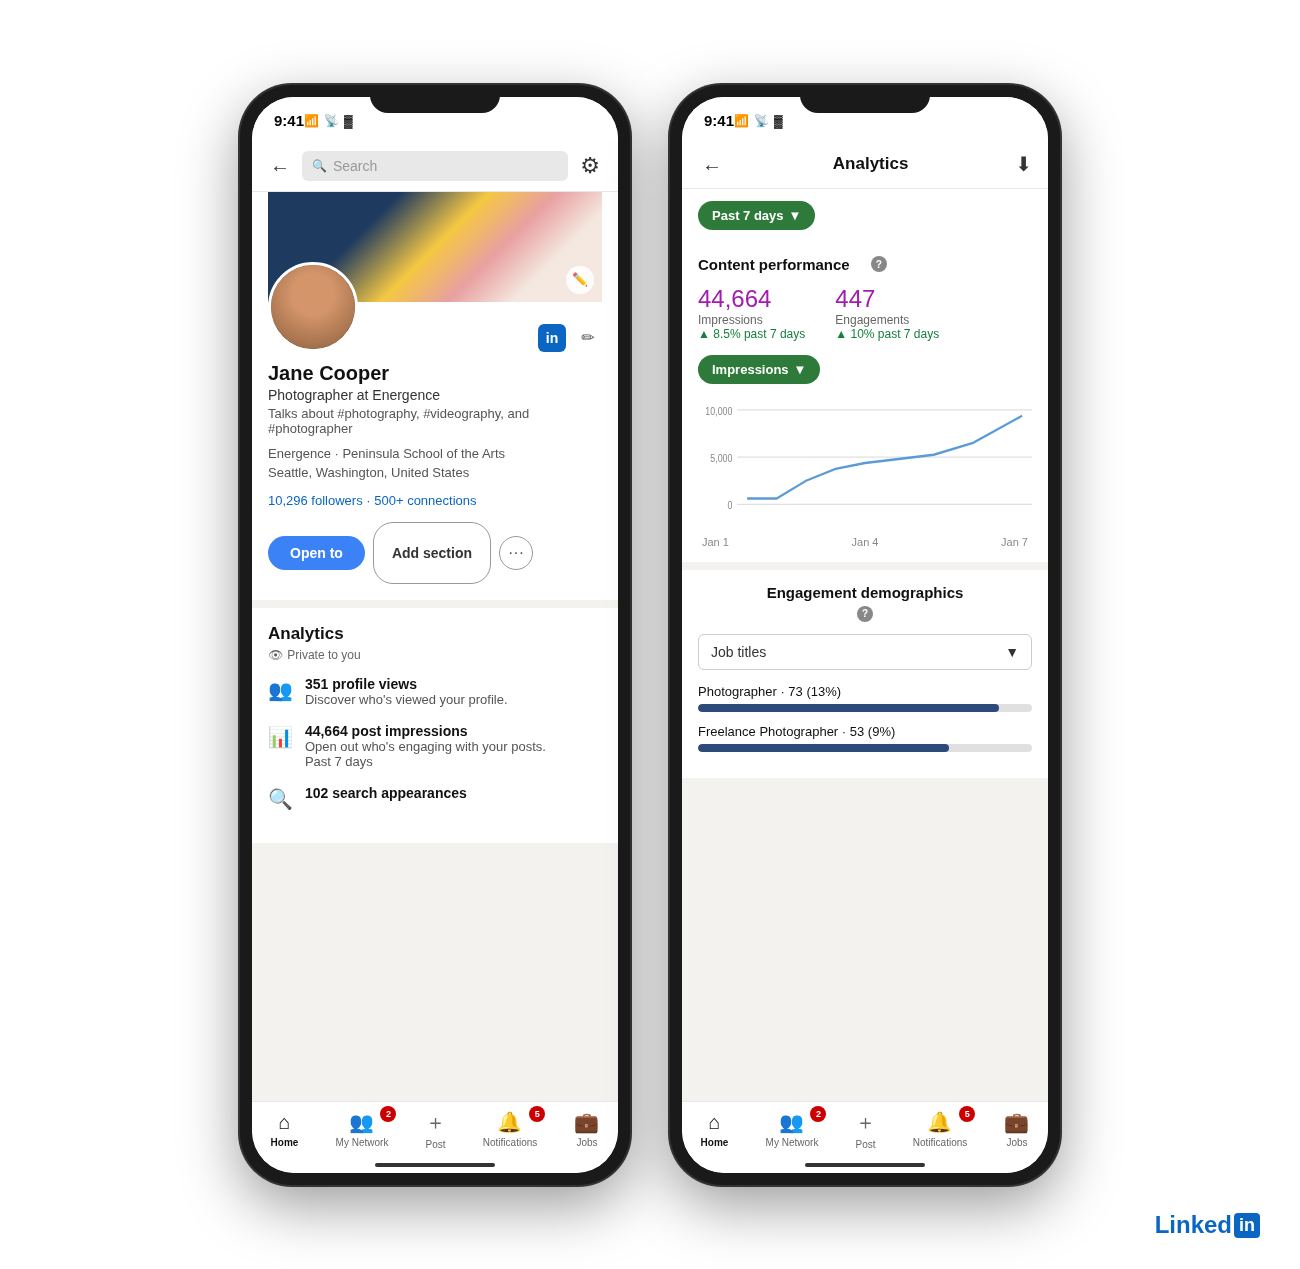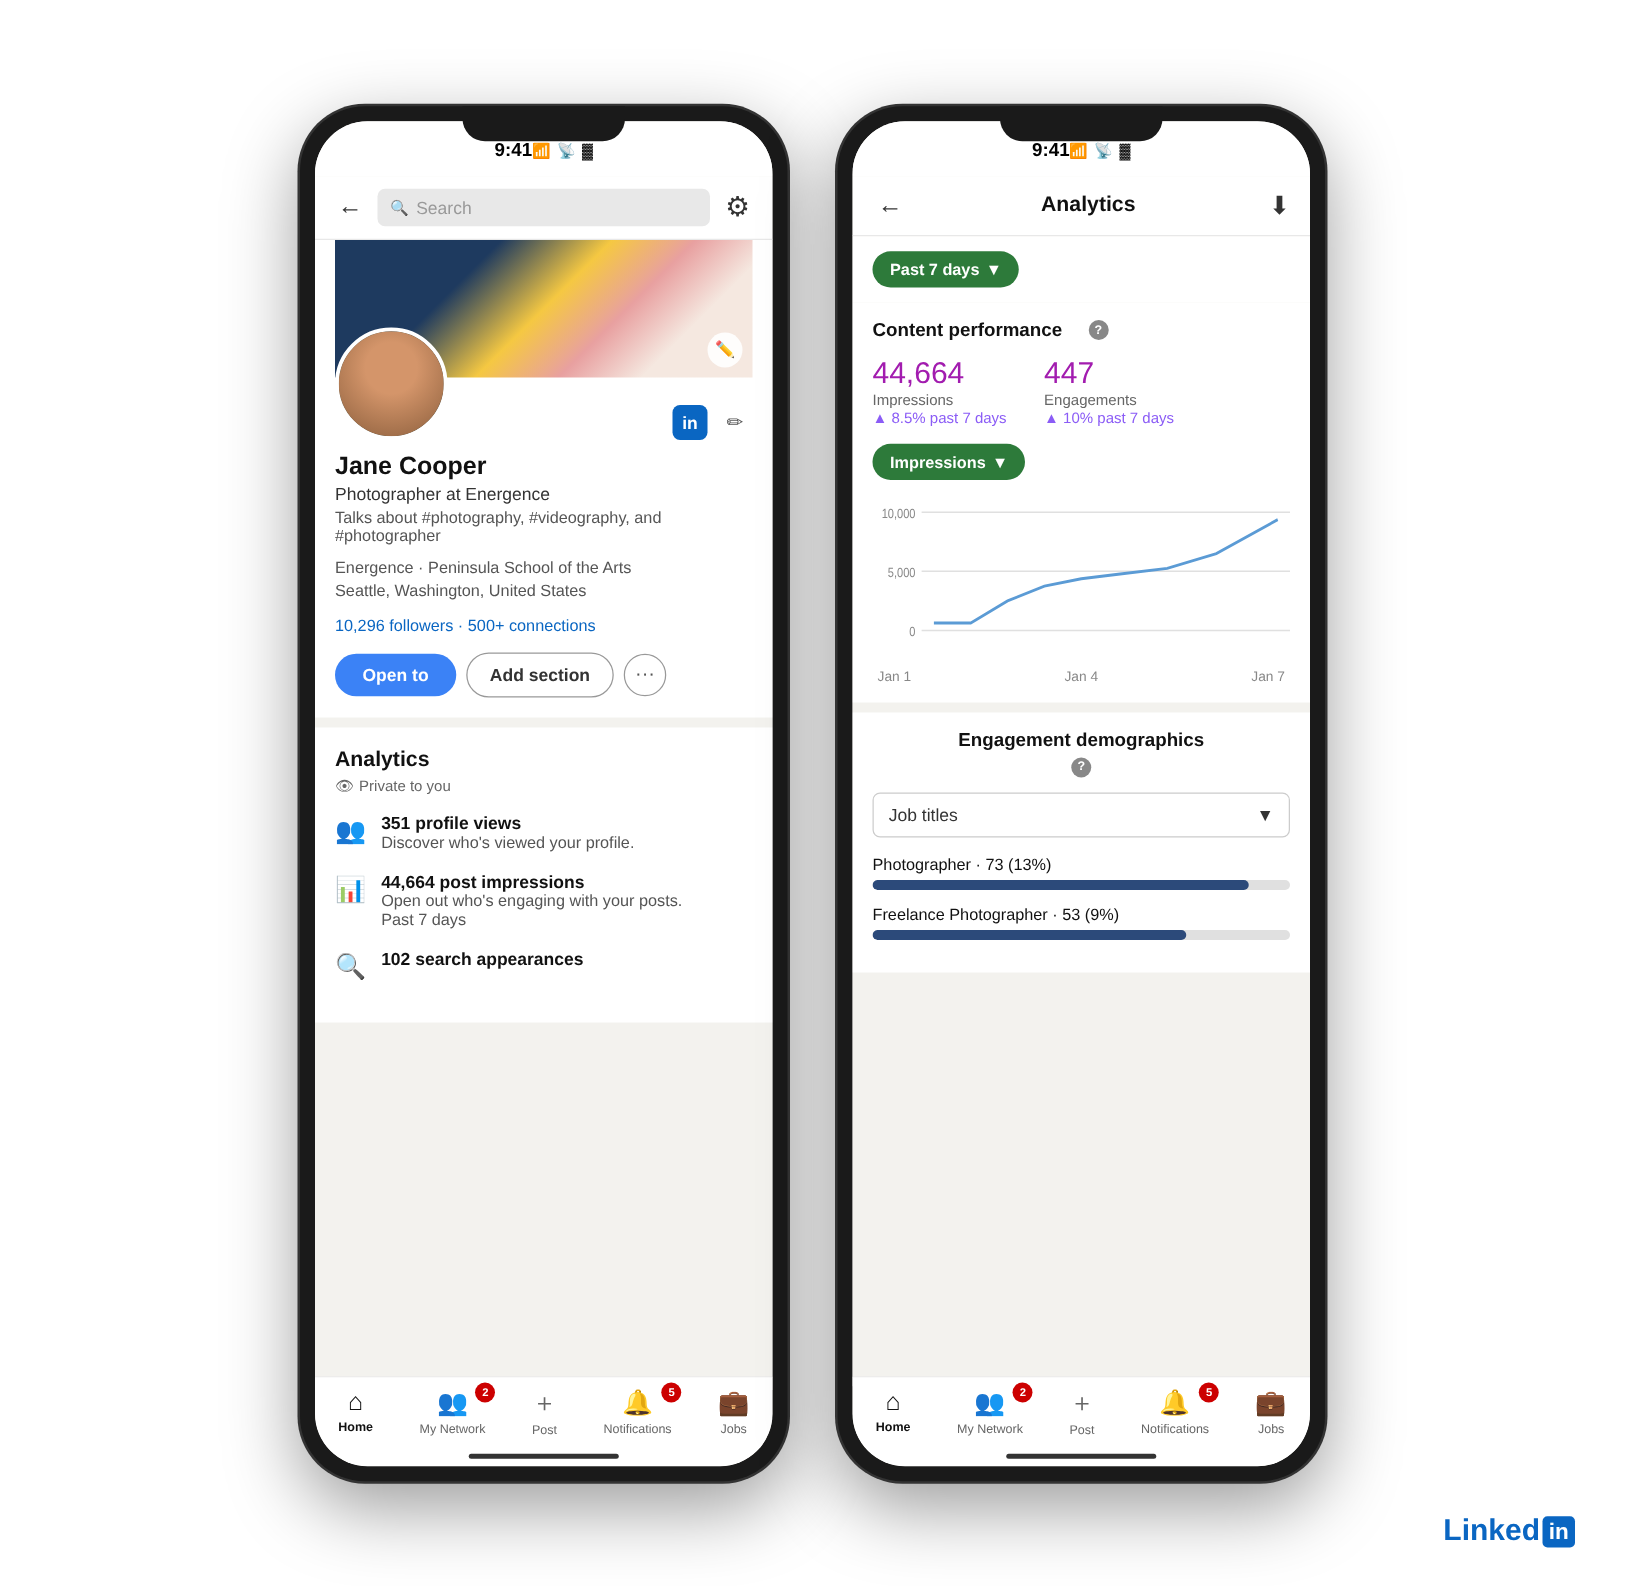--- a/index.html
+++ b/index.html
@@ -47,21 +47,21 @@
       border-radius: 0 0 18px 18px;
       position: absolute;
       top: 0;
       left: 50%;
       transform: translateX(-50%);
       z-index: 10;
     }
     
     .status-bar {
       display: flex;
-      justify-content: center;
+      justify-content: flex-start;
       align-items: center;
       padding: 8px 22px 4px;
       font-size: 13px;
       font-weight: 600;
       background: white;
       position: relative;
       z-index: 5;
       height: 44px;
     }
     .status-time { font-size: 15px; font-weight: 700; }
@@ -233,21 +233,21 @@
       padding: 9px 22px;
       font-size: 14px;
       font-weight: 600;
       cursor: pointer;
     }
     .btn-add-section {
       background: white;
       color: #333;
       border: 1.5px solid #999;
       border-radius: 20px;
-      padding: 9px 18px;
+      padding: 22px 18px;
       font-size: 14px;
       font-weight: 600;
       cursor: pointer;
     }
     .btn-more {
       width: 34px;
       height: 34px;
       border-radius: 50%;
       border: 1.5px solid #999;
       background: white;
@@ -413,21 +413,21 @@
       font-size: 24px;
       font-weight: 400;
       color: #a21caf;
     }
     .metric-block .metric-label {
       font-size: 12px;
       color: #666;
     }
     .metric-block .metric-change {
       font-size: 12px;
-      color: #8b5cf6;
+      color: #15803d;
     }
     .impressions-filter-btn {
       background: #2d7a3a;
       color: white;
       border: none;
       border-radius: 20px;
       padding: 7px 14px;
       font-size: 13px;
       font-weight: 600;
       cursor: pointer;

